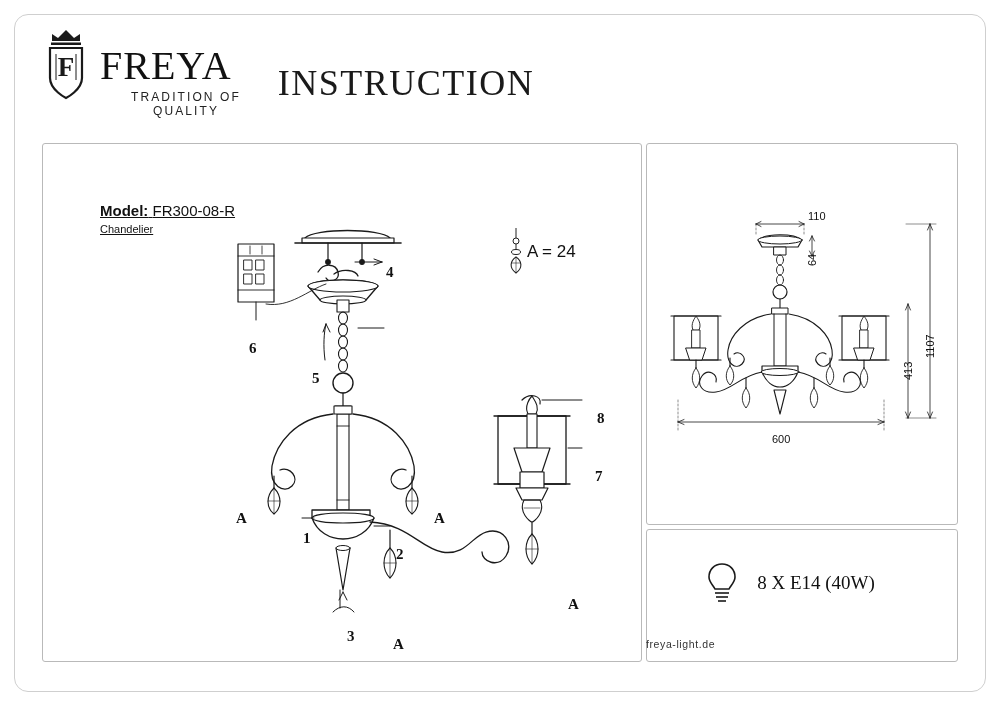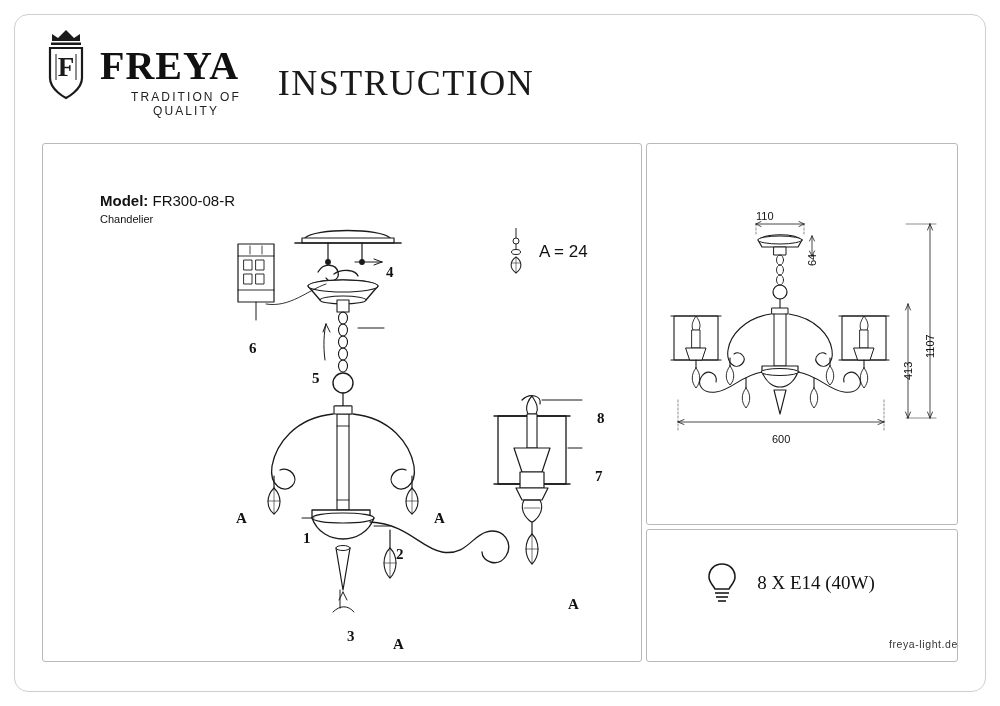--- a/index.html
+++ b/index.html
@@ -43,21 +43,21 @@
     width: 48px;
     height: 72px;
     position: relative;
   }
   .brand-text {
     margin-left: 10px;
     padding-top: 18px;
   }
   .brand-name {
     font-family: "Liberation Serif", serif;
-    font-weight: bold;
+    font-weight: normal;
     font-size: 40px;
     letter-spacing: 1px;
     line-height: 1;
     color: #111;
   }
   .brand-tag {
     font-family: "Liberation Sans", sans-serif;
     font-size: 12px;
     letter-spacing: 2.1px;
     color: #222;
@@ -123,21 +123,21 @@
     color: #111;
   }
 
   
   .crystal-count {
     position: absolute;
     left: 505px;
     top: 228px;
     display: flex;
     align-items: center;
-    gap: 12px;
+    gap: 0;
   }
   .crystal-count .qty {
     font-size: 17px;
     color: #111;
   }
 
   
   .callout {
     position: absolute;
     font-family: "Liberation Serif", serif;
@@ -171,21 +171,21 @@
   .lamp-spec {
     font-family: "Liberation Serif", serif;
     font-size: 19px;
     color: #111;
   }
   .site-url {
     position: absolute;
     left: 646px;
     top: 638px;
     width: 312px;
-    text-align: right;
+    text-align: left;
     font-size: 10.5px;
     letter-spacing: 0.6px;
     color: #333;
   }
 
   svg { display: block; }
   .abs { position: absolute; }
 </style>
 </head>
 <body>
@@ -212,21 +212,21 @@
       <div class="brand-tag">TRADITION OF QUALITY</div>
     </div>
   </div>
 
   <div class="doc-title">INSTRUCTION</div>
 
   <div class="panel" id="panel-main"></div>
   <div class="panel" id="panel-dim"></div>
   <div class="panel" id="panel-lamp"></div>
 
-  <div class="model-block" style="left:100px; top:190px;">
+  <div class="model-block" style="left:100px; top:200px;text-decoration:underline;">
     <div class="model-line">
       <span class="lbl">Model:</span>
       <span>FR300-08-R</span>
     </div>
     <div class="model-type">Chandelier</div>
   </div>
 
   <div class="crystal-count">
     <span>
       <svg width="22" height="48" viewBox="0 0 22 48">
@@ -441,21 +441,21 @@
       <line x1="250" y1="104" x2="250" y2="218" stroke-width="0.8"></line>
       <path d="M250 104 L247.5 110 M250 104 L252.5 110 M250 218 L247.5 212 M250 218 L252.5 212" stroke-width="0.8"></path>
 
       <line x1="20" y1="222" x2="226" y2="222" stroke-width="0.8"></line>
       <path d="M20 222 L26 219.5 M20 222 L26 224.5 M226 222 L220 219.5 M226 222 L220 224.5" stroke-width="0.8"></path>
       <line x1="20" y1="200" x2="20" y2="230" stroke-width="0.5" stroke-dasharray="2,2"></line>
       <line x1="226" y1="200" x2="226" y2="230" stroke-width="0.5" stroke-dasharray="2,2"></line>
     </g>
   </svg>
 
-  <div class="dim-label" style="left:756px; top:210px;">110</div>
+  <div class="dim-label" style="left:808px; top:210px;">110</div>
   <div class="dim-label dim-rot" style="left:806px; top:266px;">64</div>
   <div class="dim-label dim-rot" style="left:924px; top:358px;">1107</div>
   <div class="dim-label dim-rot" style="left:902px; top:380px;">413</div>
   <div class="dim-label" style="left:772px; top:433px;">600</div>
 
   <div class="lamp-row">
     <span>
       <svg width="34" height="44" viewBox="0 0 34 44">
         <path d="M17 3 C9 3 4 9 4 16 C4 21 8 24 10 28 L24 28 C26 24 30 21 30 16 C30 9 25 3 17 3 Z" fill="none" stroke="#1a1a1a" stroke-width="1.6"></path>
         <line x1="10" y1="32" x2="24" y2="32" stroke="#1a1a1a" stroke-width="1.6"></line>

